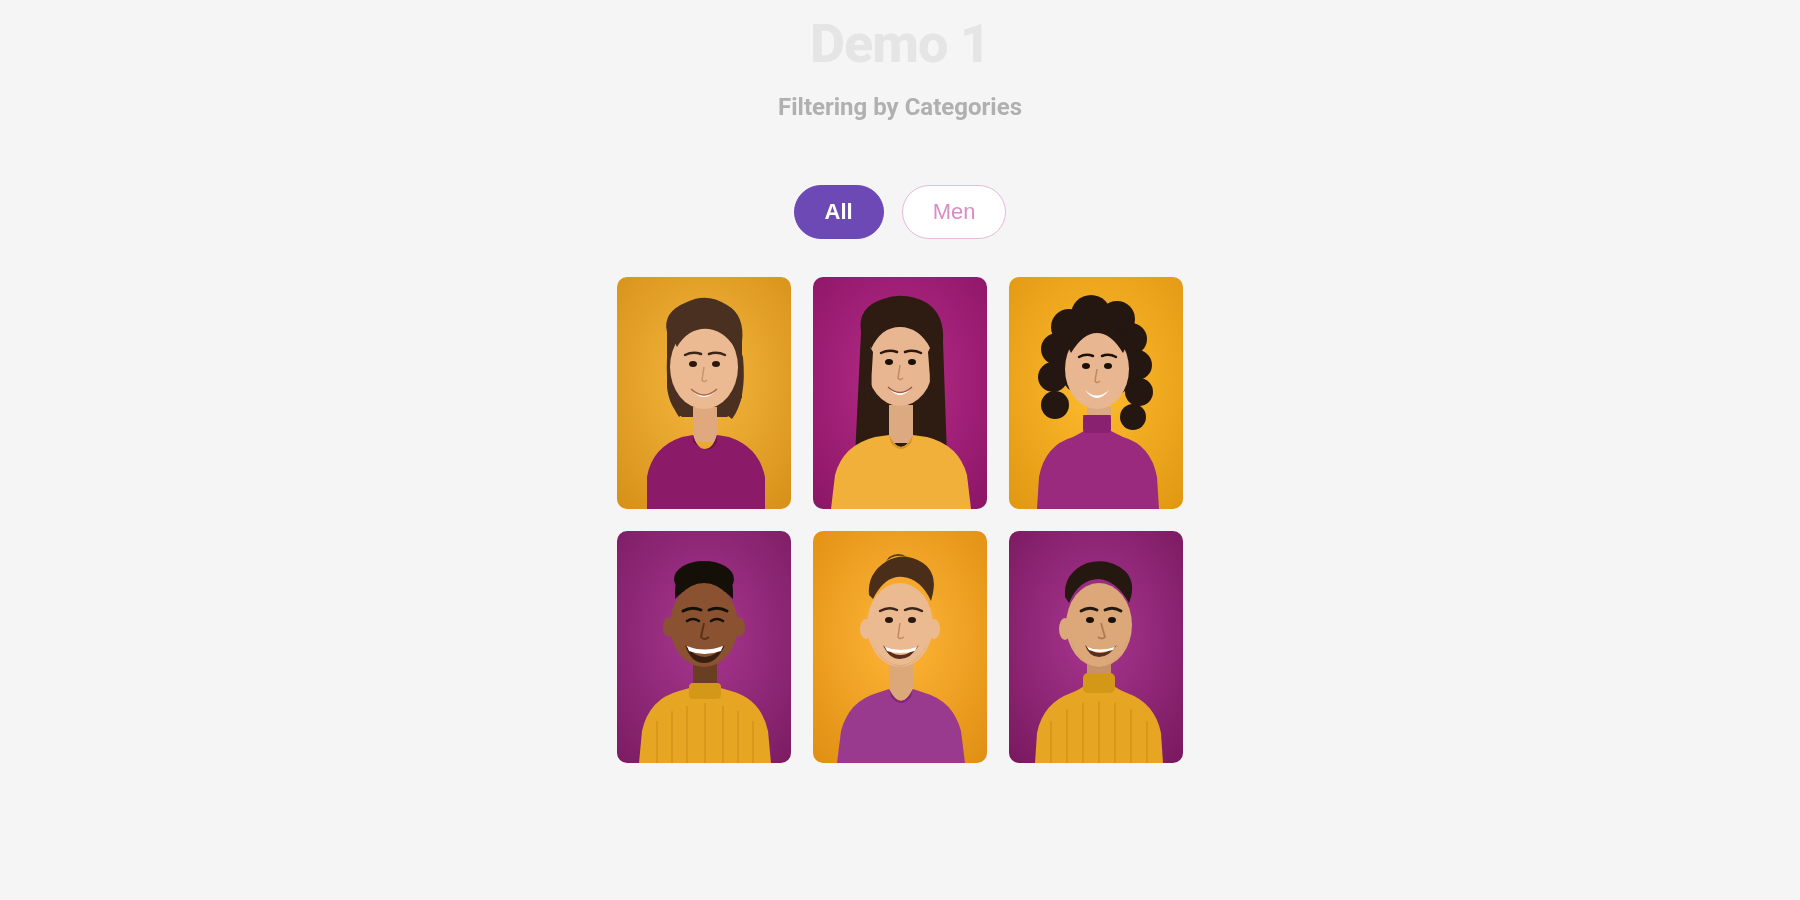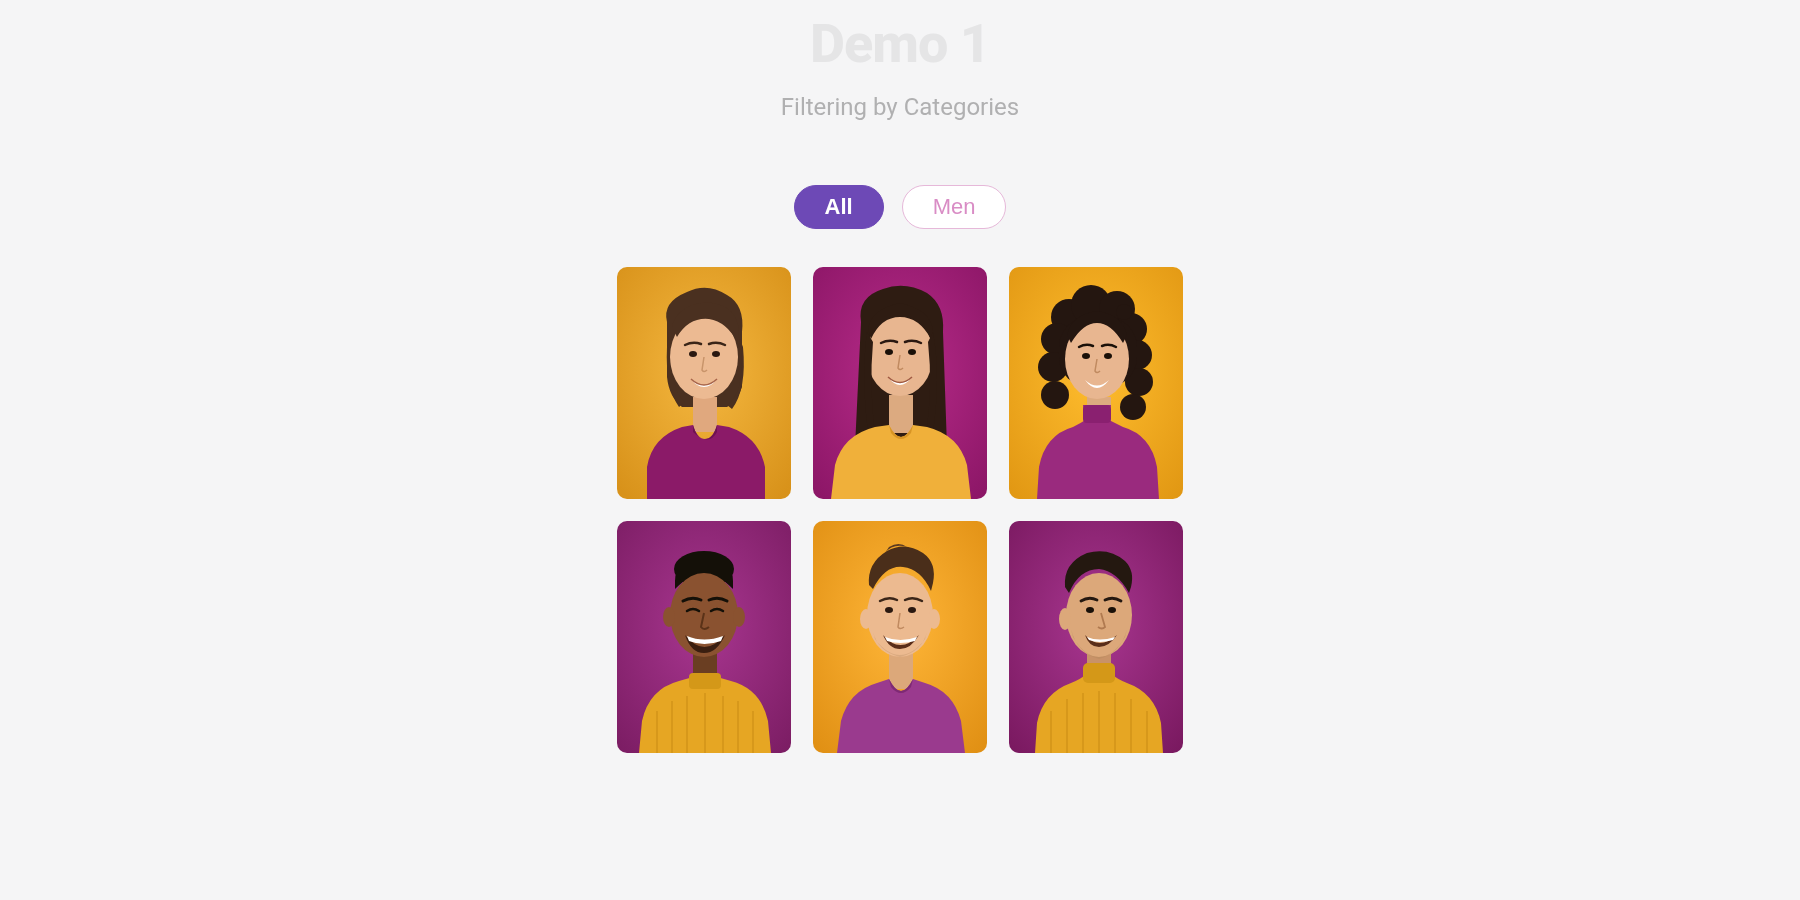--- a/index.html
+++ b/index.html
@@ -23,37 +23,37 @@
     .title {
       font-size: 54px;
       font-weight: 800;
       color: #e5e5e6;
       letter-spacing: -1px;
       margin-bottom: 18px;
     }
 
     .subtitle {
       font-size: 24px;
-      font-weight: 400;
+      font-weight: 700;
       color: #b0b0b1;
       margin-bottom: 64px;
     }
 
     .filters {
       display: flex;
       gap: 18px;
       margin-bottom: 38px;
     }
 
     .filter-btn {
       display: inline-flex;
       align-items: center;
       justify-content: center;
       padding: 0 30px;
-      height: 44px;
+      height: 54px;
       border-radius: 27px;
       border: 1.5px solid #e6b8d9;
       background: #fff;
       color: #d98cc5;
       font-size: 22px;
       font-weight: 500;
       cursor: pointer;
       user-select: none;
     }
 

